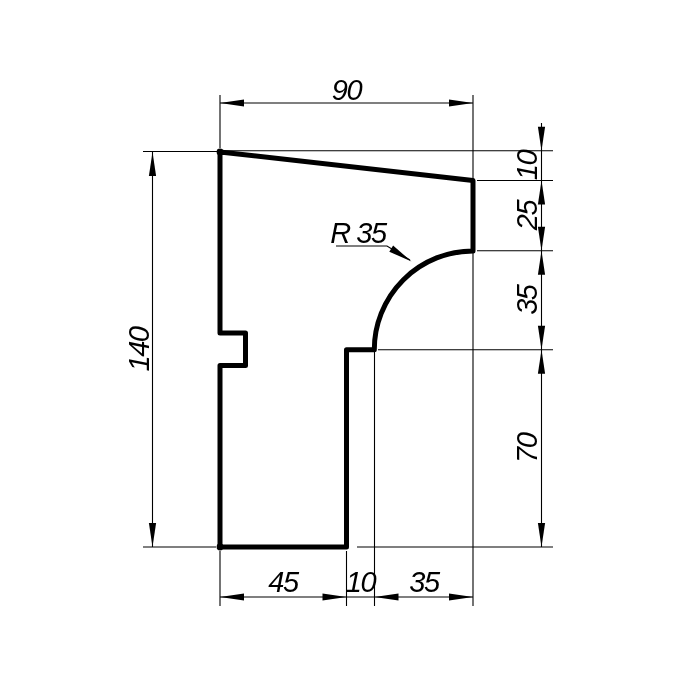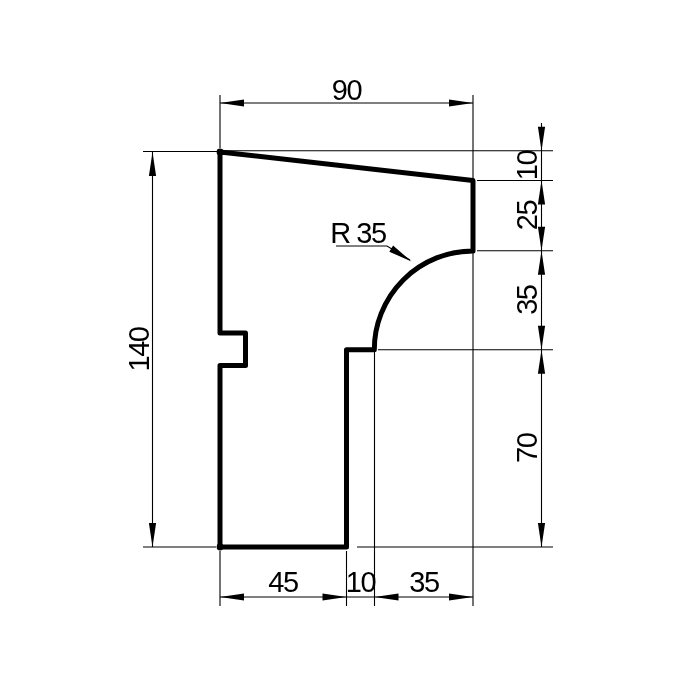--- a/index.html
+++ b/index.html
@@ -6,20 +6,21 @@
     margin: 0;
     padding: 0;
     background: #ffffff;
   }
   .canvas {
     position: relative;
     width: 686px;
     height: 686px;
     background: #ffffff;
     overflow: hidden;
+    font-style: italic;
   }
   svg { display: block; }
   .thick {
     fill: none;
     stroke: #000000;
     stroke-width: 5;
     stroke-linecap: round;
     stroke-linejoin: round;
   }
   .thin {

